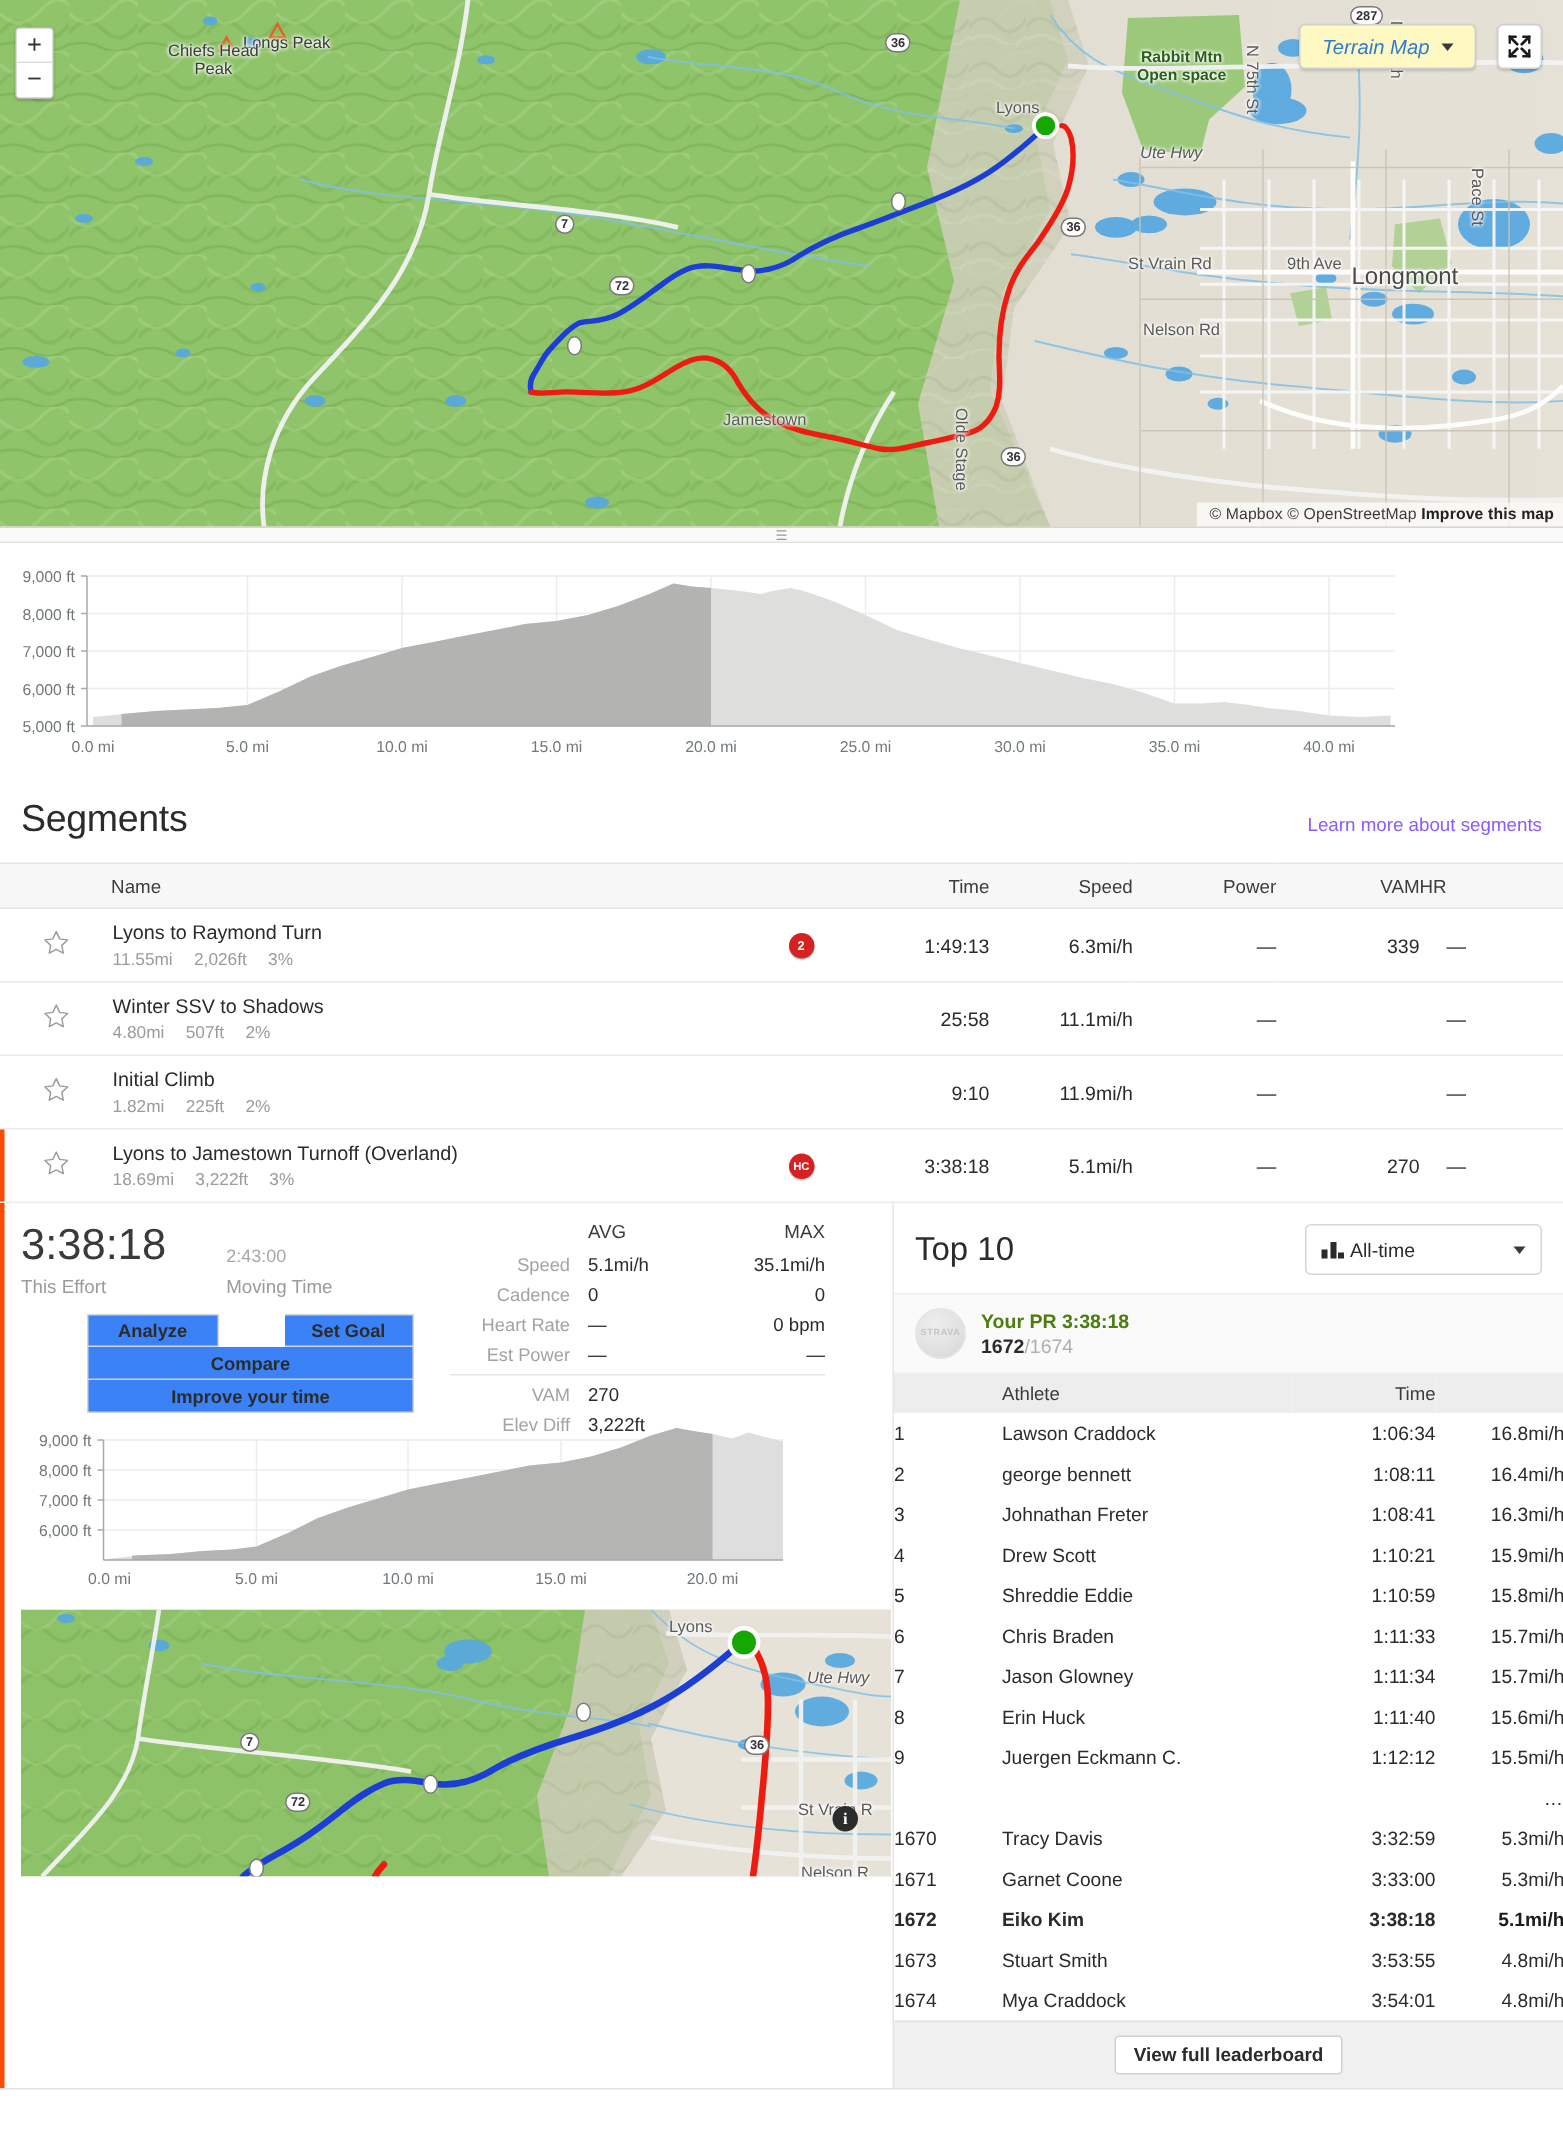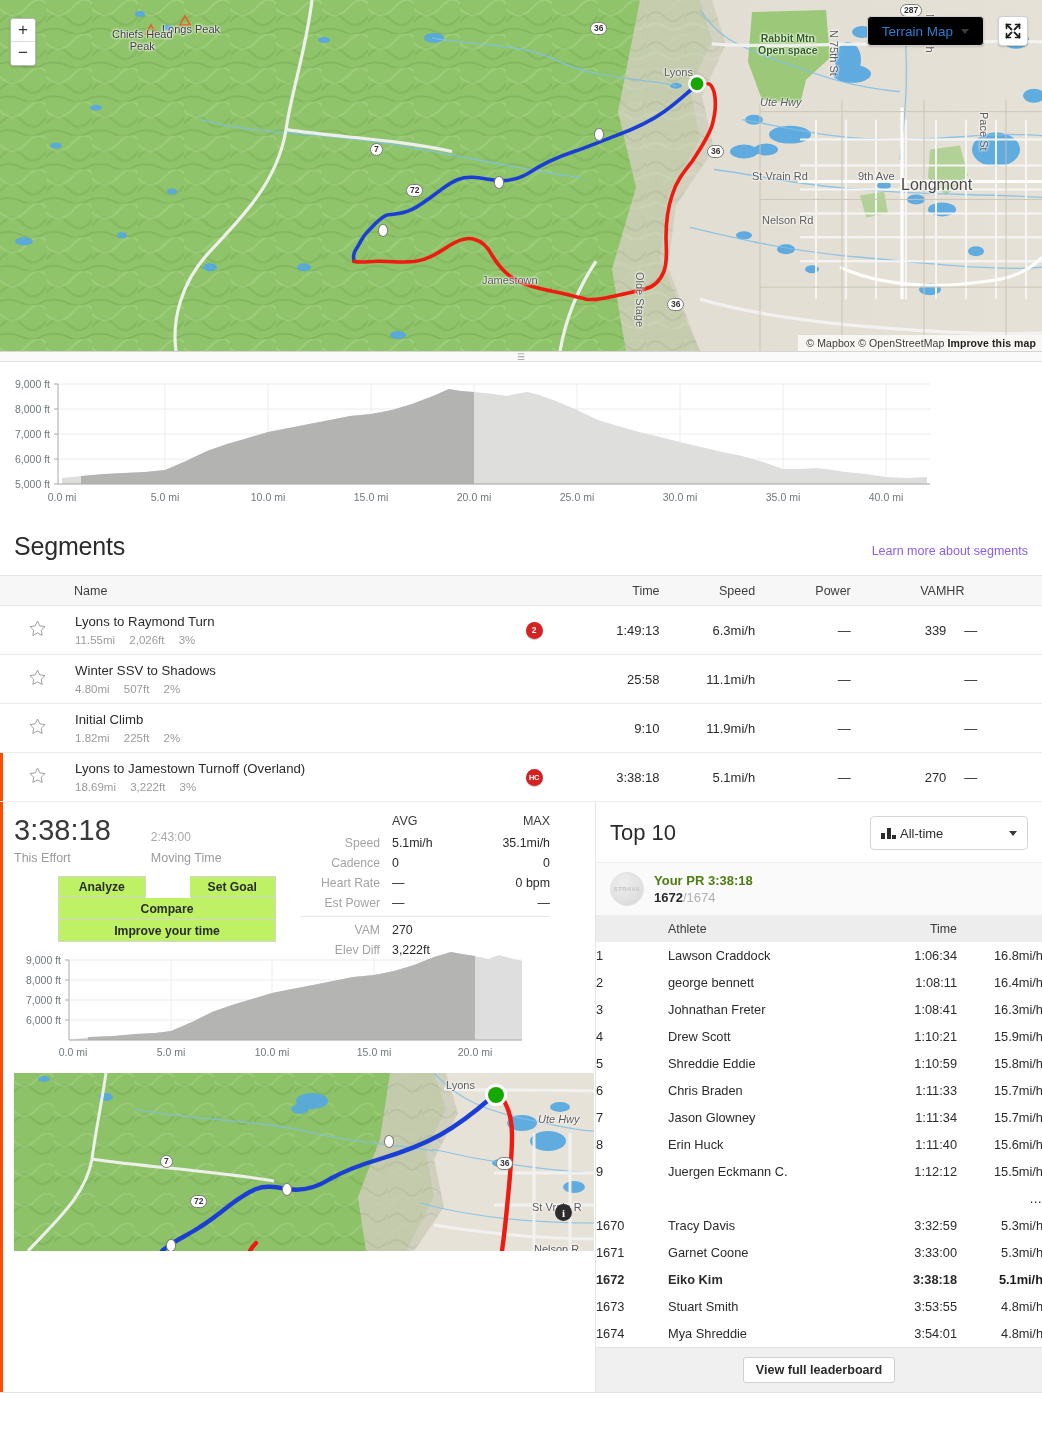--- a/index.html
+++ b/index.html
@@ -19,24 +19,24 @@
   .map-svg { position:absolute; inset:0; width:100%; height:100%; display:block; }
 
   .zoom-ctrl { position:absolute; left:10px; top:18px; width:26px;
                border:1px solid #b9b9b9; border-radius:3px; background:#fff;
                box-shadow:0 1px 2px rgba(0,0,0,.18); z-index:40; }
   .zoom-ctrl div { height:23px; line-height:22px; text-align:center;
                    font-size:17px; color:#333; cursor:pointer; }
   .zoom-ctrl div:first-child { border-bottom:1px solid #ddd; }
 
   .terrain-btn { position:absolute; right:58px; top:16px; height:30px;
-                 background:#000000; border:1px solid #cfcfcf; border-radius:4px;
+                 background:#fef9c3; border:1px solid #cfcfcf; border-radius:4px;
                  padding:0 14px; display:flex; align-items:center; gap:8px;
                  color:#2d7dd2; font-size:13.5px; cursor:pointer;
-                 box-shadow:0 1px 2px rgba(0,0,0,.16); z-index:40; }
+                 box-shadow:0 1px 2px rgba(0,0,0,.16); z-index:40;font-style:italic; }
   .caret { width:0;height:0;border-left:4.5px solid transparent;
            border-right:4.5px solid transparent;border-top:5px solid #3a3a3a; }
   .fs-btn { position:absolute; right:14px; top:16px; width:30px; height:30px;
             background:#fff; border:1px solid #cfcfcf; border-radius:4px;
             display:flex; align-items:center; justify-content:center;
             cursor:pointer; box-shadow:0 1px 2px rgba(0,0,0,.16); z-index:40; }
 
   .attrib { position:absolute; right:0; bottom:0; background:rgba(255,255,255,.72);
             font-size:10.5px; color:#3b3b3b; padding:2px 6px 2px 8px; z-index:40;
             letter-spacing:.1px; }
@@ -113,21 +113,21 @@
   .detail-left { width:595px; padding:14px 14px 0 14px; position:relative; }
   .detail-right { width:447px; border-left:1px solid #e6e6e6; background:#fff; }
 
   .effort-row { display:flex; align-items:flex-end; gap:40px; }
   .effort-big { font-size:29px; color:#3a3a3a; line-height:1; font-weight:400; }
   .effort-lbl { font-size:12.5px; color:#9b9b9b; margin-top:6px; }
   .effort-small { font-size:12px; color:#a8a8a8; line-height:1; }
 
   .btn-group { width:262px; margin-top:11px; }
   .btnrow { display:flex; }
-  .btn { flex:1; border:1px solid #d4d4d4; background:#bef264; height:22px;
+  .btn { flex:1; border:1px solid #d4d4d4; background:#3b82f6; height:22px;
          font-size:12.2px; font-weight:700; color:#2b2b2b;
          display:flex; align-items:center; justify-content:center; cursor:pointer;
          font-family:"Liberation Sans", sans-serif;margin-left:44px; }
   .btn + .btn { border-left:none; }
   .btnrow + .btnrow .btn { border-top:none; }
 
   .stats { position:absolute; left:300px; top:12px; width:280px; }
   .stats table { border-collapse:collapse; width:250px; }
   .stats th.colh { font-size:12.5px; font-weight:400; color:#3b3b3b;
                    text-align:left; padding:0 0 8px 0; }
@@ -837,21 +837,21 @@
             <td class="sp">5.1mi/h</td>
           </tr>
         <tr>
             <td class="r">1673</td>
             <td>Stuart Smith</td>
             <td class="tm">3:53:55</td>
             <td class="sp">4.8mi/h</td>
           </tr>
         <tr>
             <td class="r">1674</td>
-            <td>Mya Shreddie</td>
+            <td>Mya Craddock</td>
             <td class="tm">3:54:01</td>
             <td class="sp">4.8mi/h</td>
           </tr>
       </tbody>
     </table>
 
     <div class="lb-foot">
       <button>View full leaderboard</button>
     </div>
   </div>

